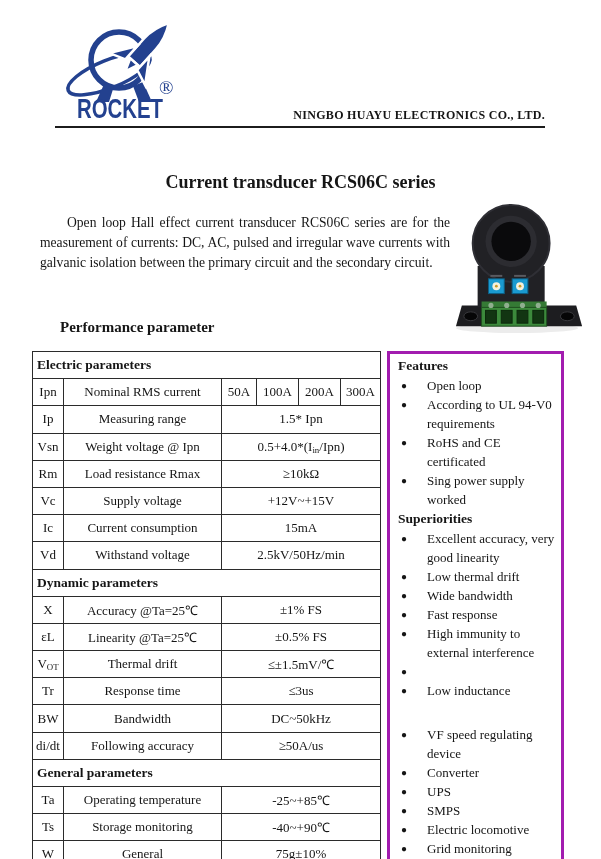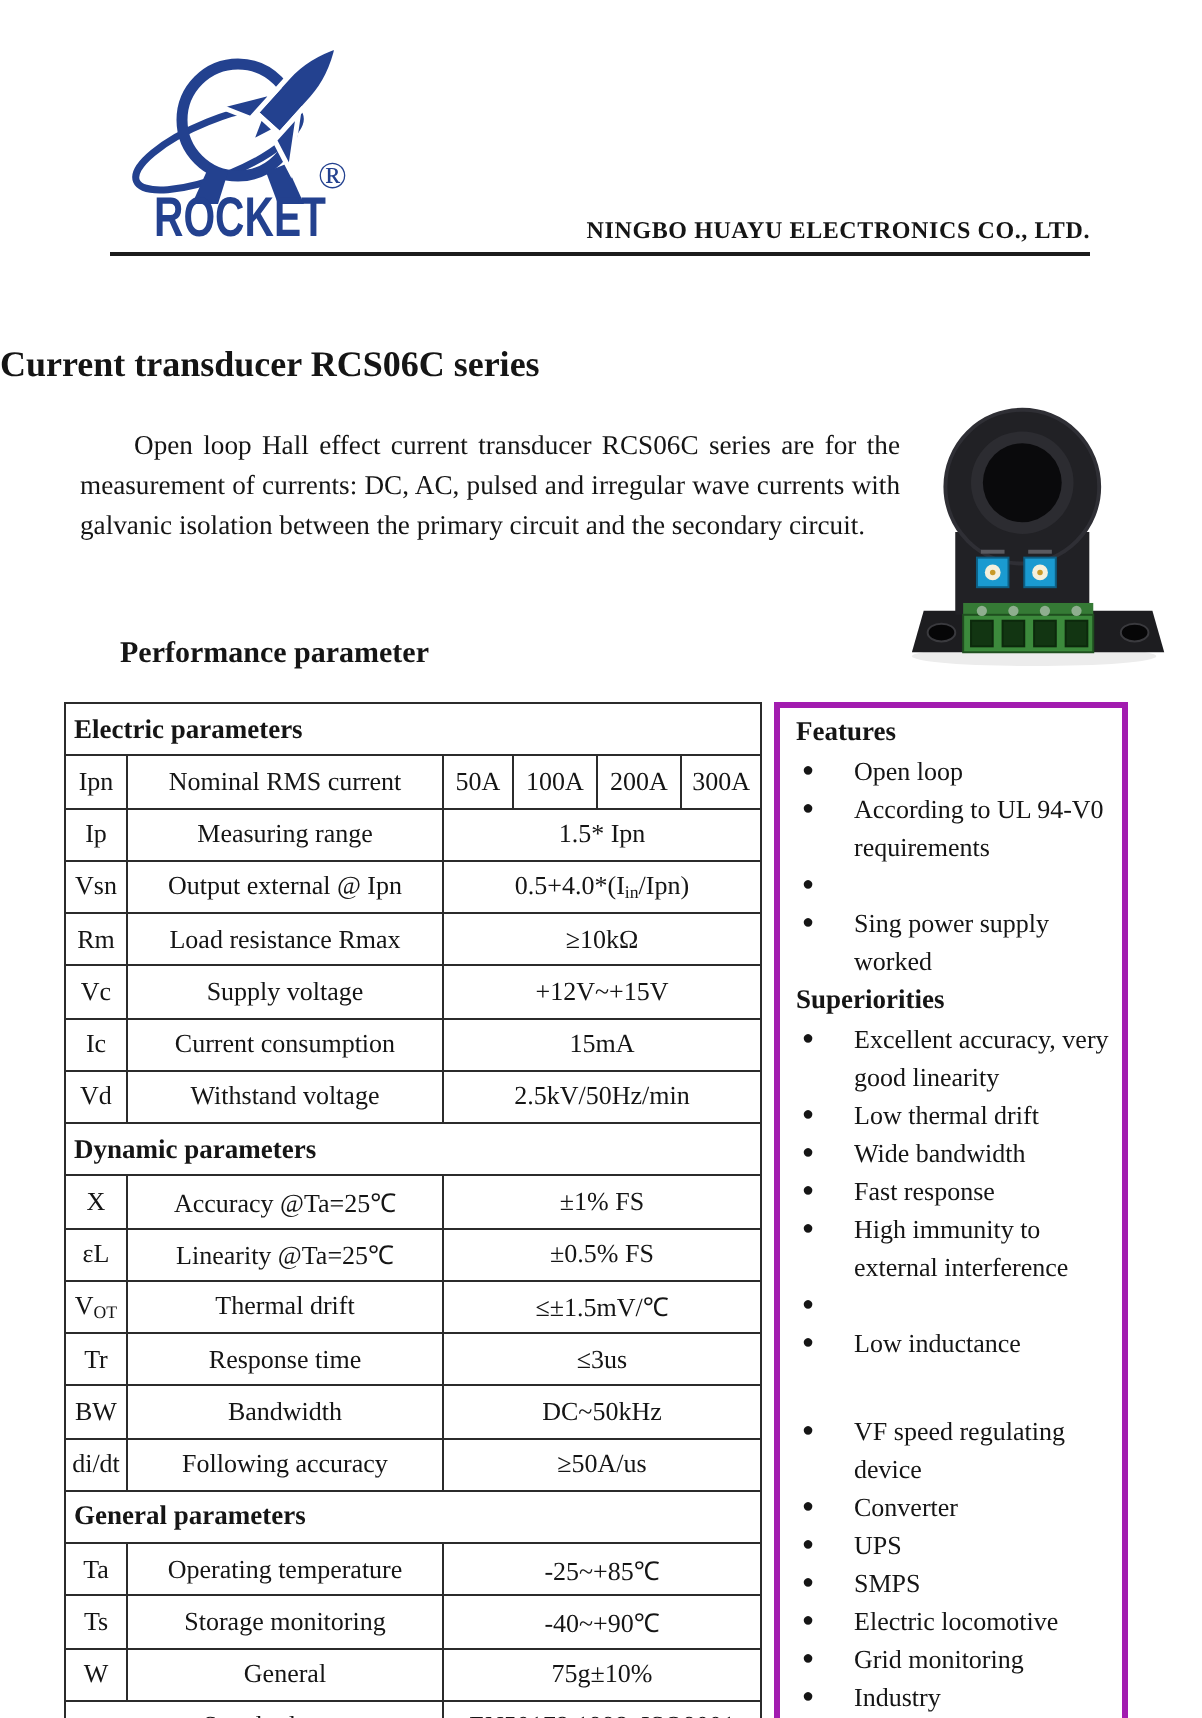--- a/index.html
+++ b/index.html
@@ -9,21 +9,21 @@
   }
   
   .logo{position:absolute;left:55px;top:20px;width:180px;height:104px;}
   .logo svg{width:100%;height:100%;color:var(--brand,#23418f);}
   .company{
     position:absolute;right:56px;top:108px;
     font-size:12px;font-weight:bold;letter-spacing:.3px;white-space:nowrap;
   }
   .header-rule{position:absolute;left:55px;top:126px;width:490px;height:2px;background:#1c1c1c;}
   
-  .title{position:absolute;left:0;top:172px;width:100%;
+  .title{position:absolute;left:0;top:172px;width:100%;text-align:center;
     font-size:18px;font-weight:bold;}
   .intro{position:absolute;left:40px;top:213px;width:410px;
     font-size:13.6px;line-height:20px;text-align:justify;text-indent:27px;}
   .product{position:absolute;left:452px;top:196px;width:138px;height:140px;}
   .product svg{width:100%;height:100%;}
   
   .perf-heading{position:absolute;left:60px;top:319px;font-size:15px;font-weight:bold;}
   .main{position:absolute;left:32px;top:351px;width:532px;display:flex;align-items:stretch;}
   
   table.ptable{border-collapse:collapse;width:350px;table-layout:fixed;font-size:13px;}
@@ -130,21 +130,21 @@
             <td>200A</td>
             <td>300A</td>
           </tr>
           <tr>
             <td>Ip</td>
             <td>Measuring range</td>
             <td colspan="4">1.5* Ipn</td>
           </tr>
           <tr>
             <td>Vsn</td>
-            <td>Output external @ Ipn</td>
+            <td>Weight voltage @ Ipn</td>
             <td colspan="4">0.5+4.0*(I<sub>in</sub>/Ipn)</td>
           </tr>
           <tr>
             <td>Rm</td>
             <td>Load resistance Rmax</td>
             <td colspan="4">≥10kΩ</td>
           </tr>
           <tr>
             <td>Vc</td>
             <td>Supply voltage</td>
@@ -224,20 +224,21 @@
           <div class="side-item">
             <span class="bullet">●</span>
             <span class="txt">Open loop</span>
           </div>
           <div class="side-item">
             <span class="bullet">●</span>
             <span class="txt">According to UL 94-V0 requirements</span>
           </div>
           <div class="side-item">
             <span class="bullet">●</span>
+            <span class="txt">RoHS and CE certificated</span>
           </div>
           <div class="side-item">
             <span class="bullet">●</span>
             <span class="txt">Sing power supply worked</span>
           </div>
         </div>
         <div class="side-sec gap-sm">
           <div class="side-title">Superiorities</div>
           <div class="side-item">
             <span class="bullet">●</span>

